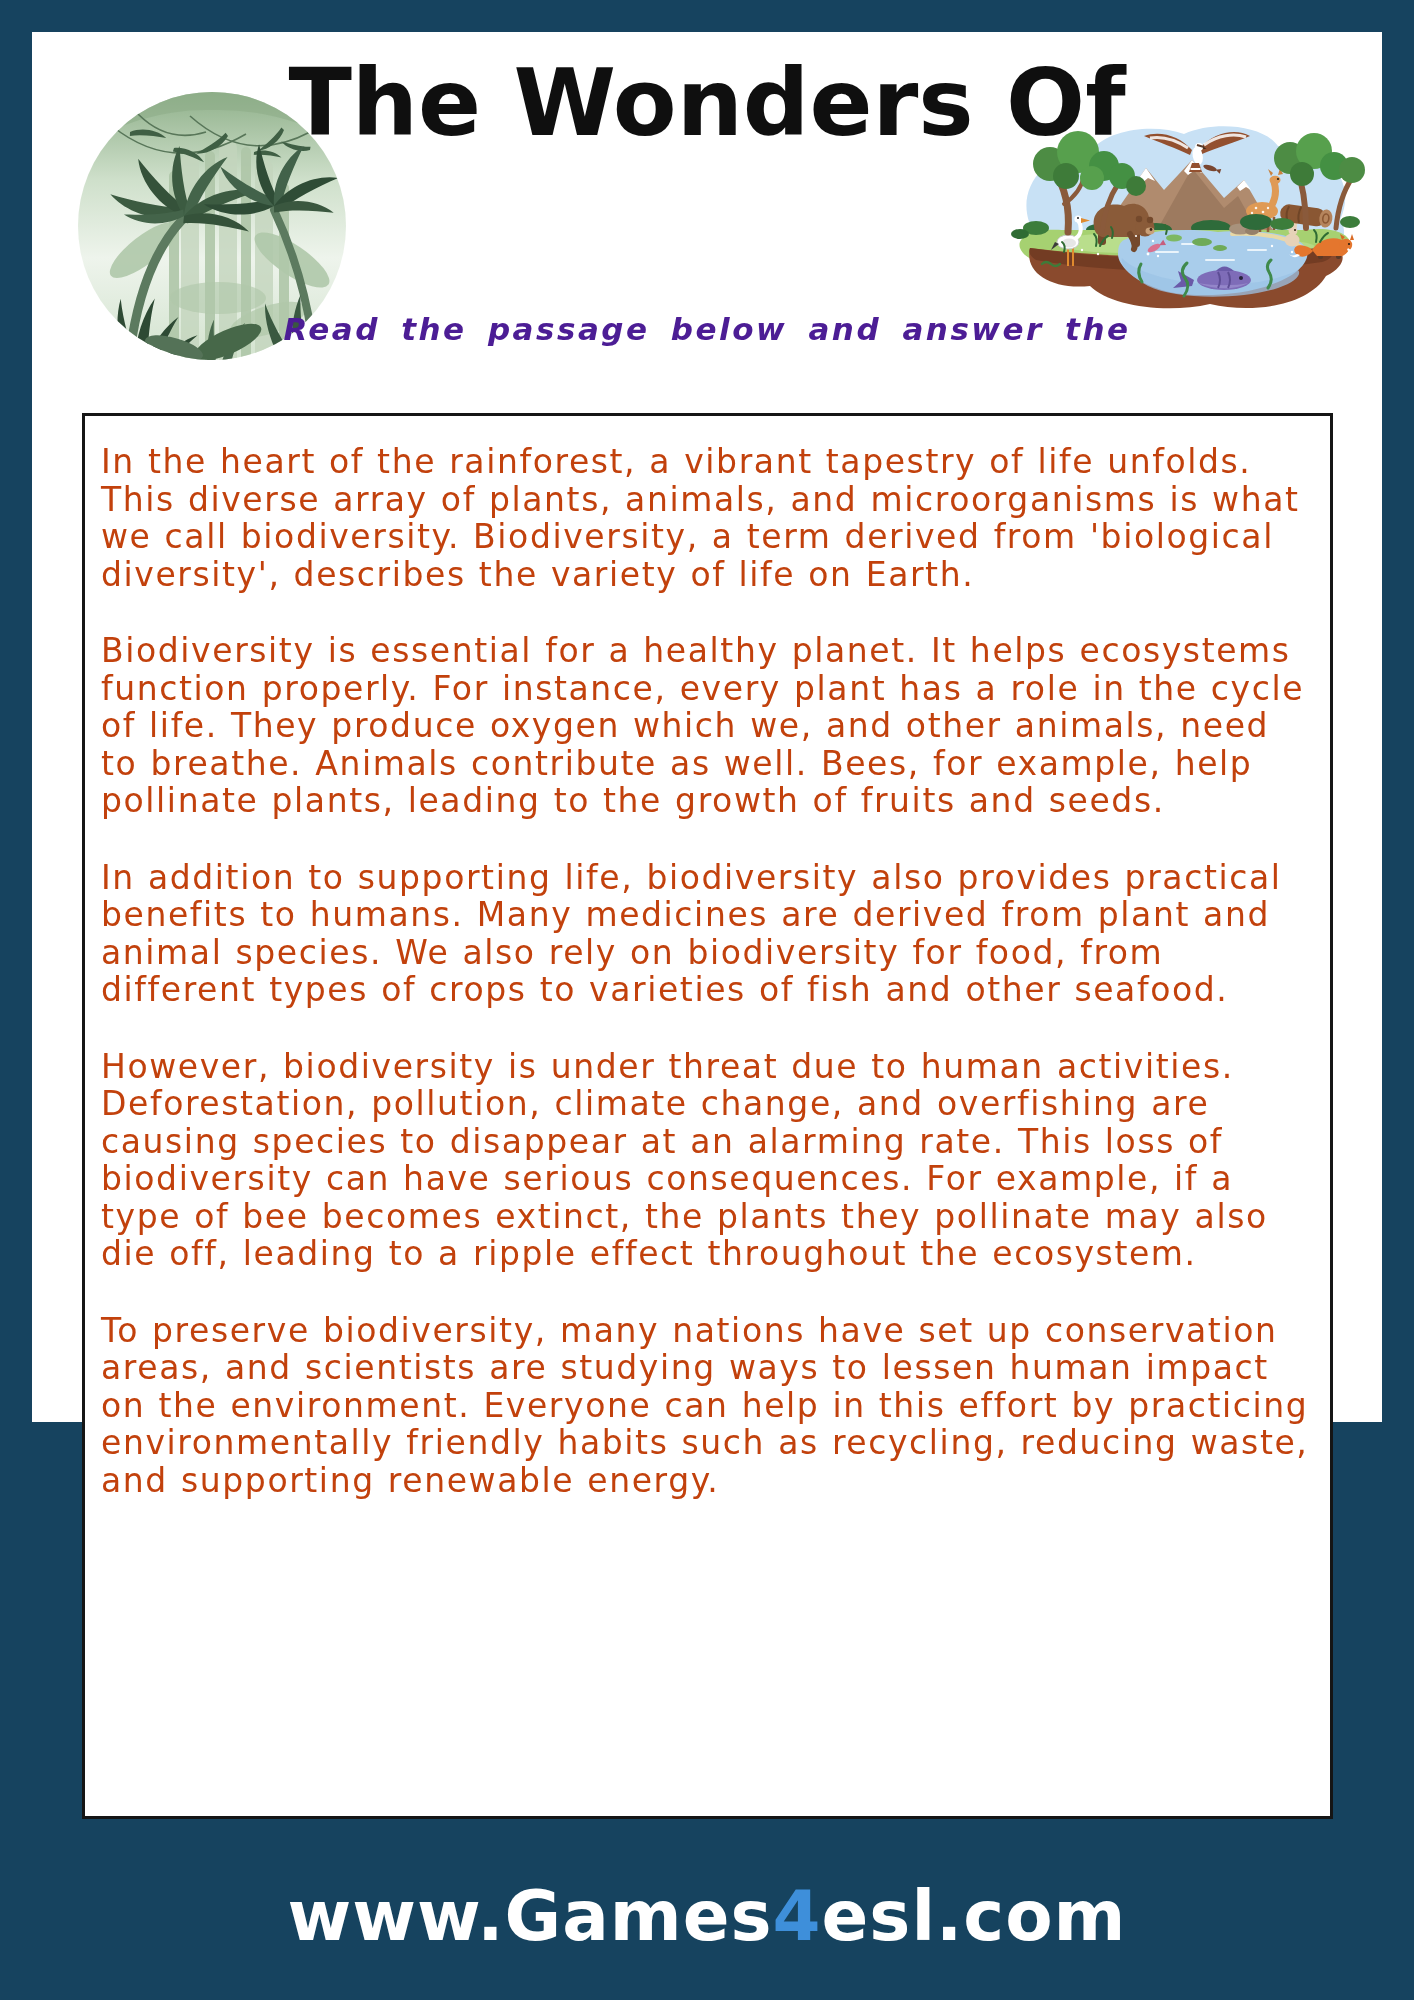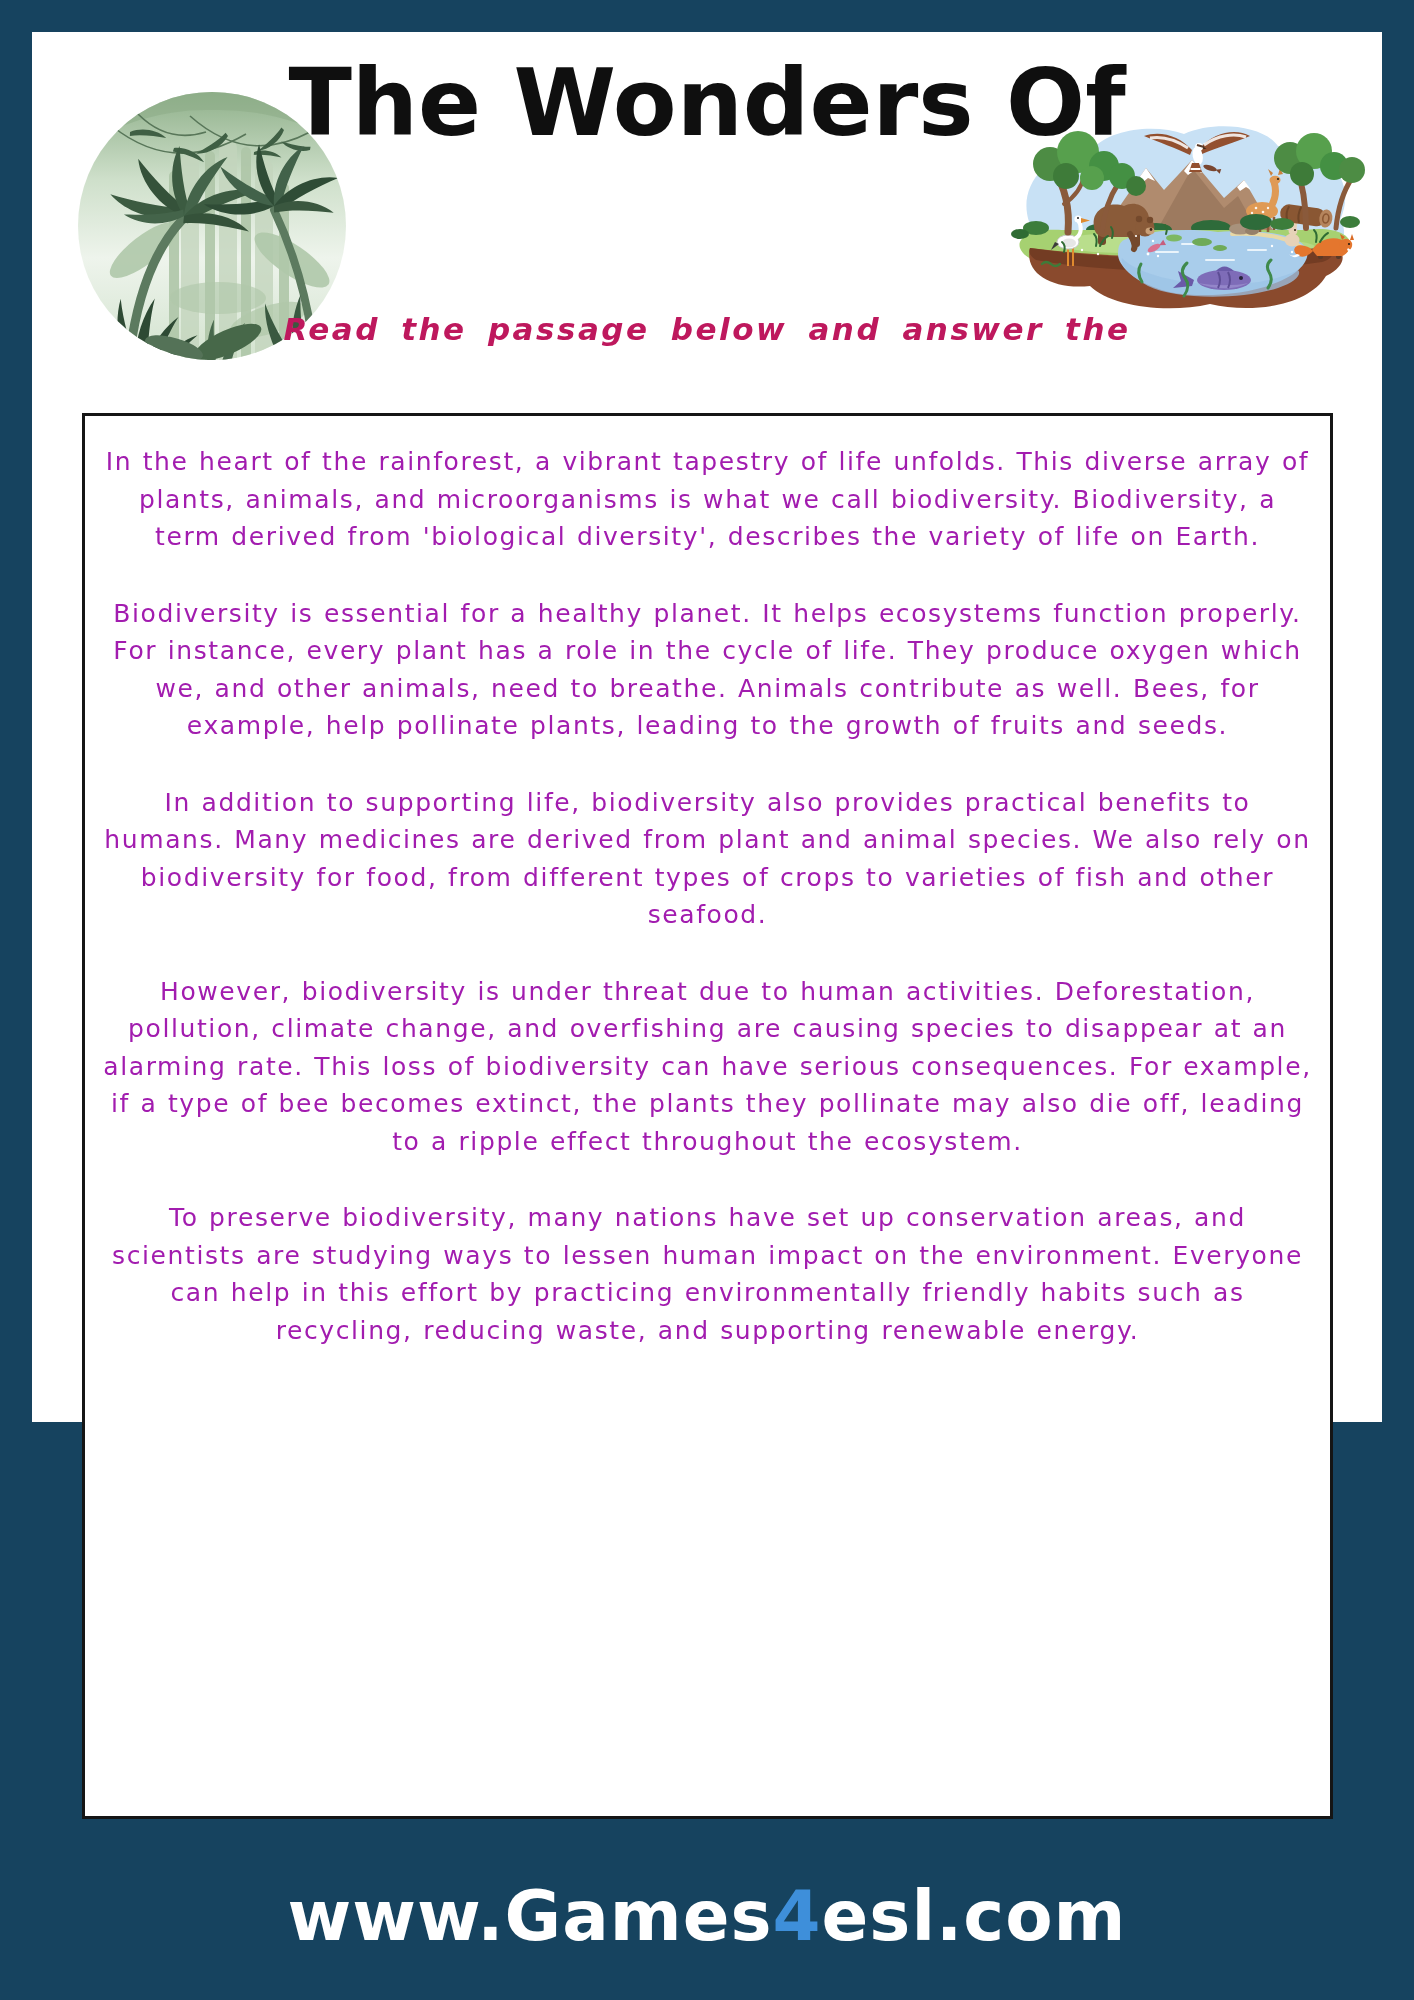--- a/index.html
+++ b/index.html
@@ -16,32 +16,32 @@
   .jungle-wrap{position:absolute;left:46px;top:60px;width:268px;height:268px;}
   .wildlife-wrap{position:absolute;left:974px;top:92px;width:360px;height:188px;}
   .title{
     position:absolute;left:0;right:0;top:20px;text-align:center;
     font-weight:bold;font-size:93px;line-height:103px;color:#0f0f0f;
     letter-spacing:0px;
   }
   .instructions{
     position:absolute;left:0;right:0;top:272px;text-align:center;
     font-style:italic;font-weight:bold;font-size:31px;line-height:50px;
-    letter-spacing:2.5px;word-spacing:8px;color:#be185d;
+    letter-spacing:2.5px;word-spacing:8px;color:#4c1d95;
   }
   
   .passage-box{
     position:absolute;left:50px;top:381px;width:1251px;height:1406px;
     border:3px solid #151515;box-sizing:border-box;
     padding:27px 16px 10px 16px;overflow:hidden;background:#fff;
   }
   .passage-box p{
-    margin:0 0 39px 0;text-align:center;
-    font-size:25px;line-height:37.5px;letter-spacing:1.6px;word-spacing:1px;
-    color:#a21caf;
+    margin:0 0 39px 0;
+    font-size:33px;line-height:37.5px;letter-spacing:1.6px;word-spacing:1px;
+    color:#c2410c;
   }
   .passage-box p:last-child{margin-bottom:2px;}
   
   .footer{
     position:absolute;left:0;right:0;bottom:0;height:168px;
     background:#16435F;display:flex;align-items:center;justify-content:center;
   }
   .footer .url{
     font-weight:bold;font-size:69px;color:#ffffff;letter-spacing:1px;
   }

